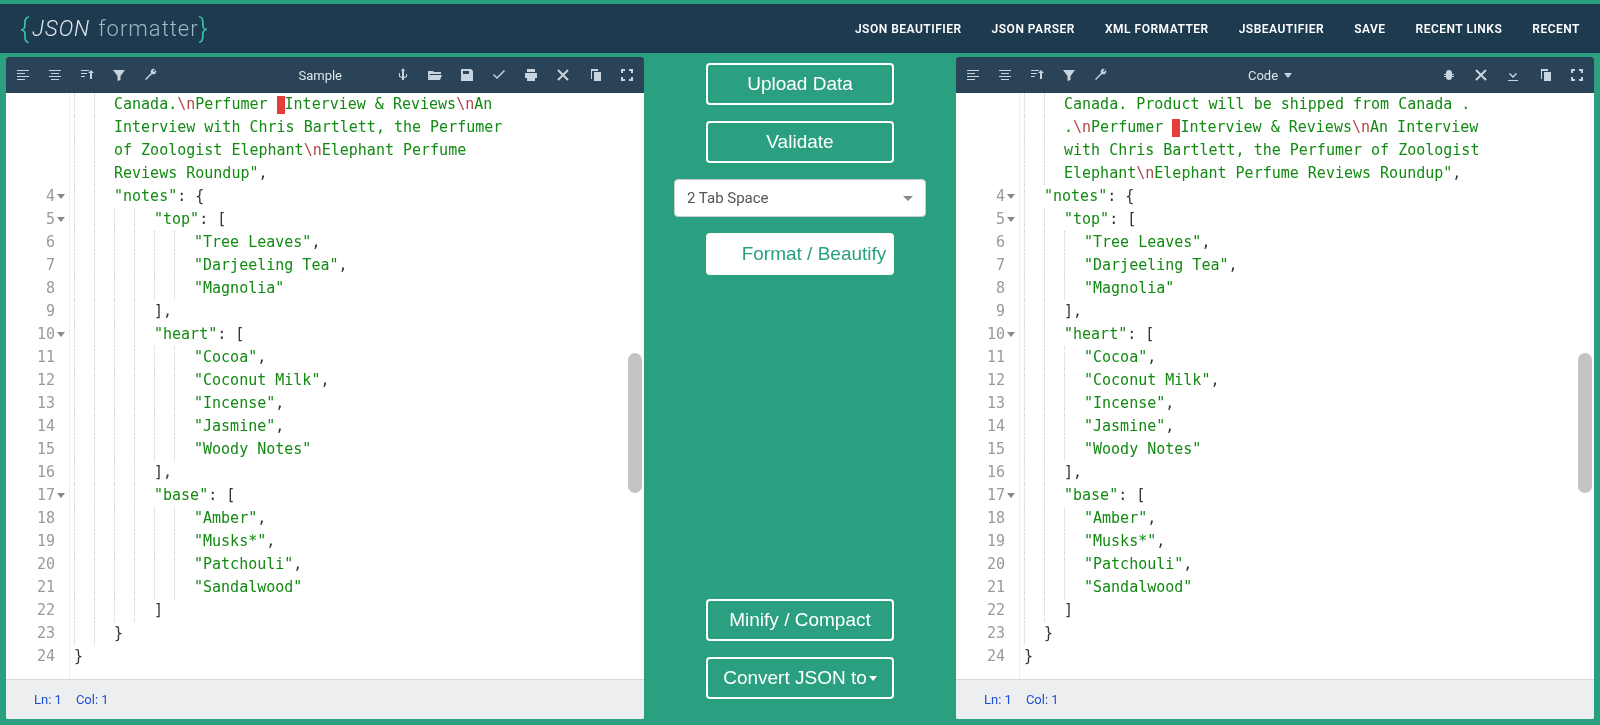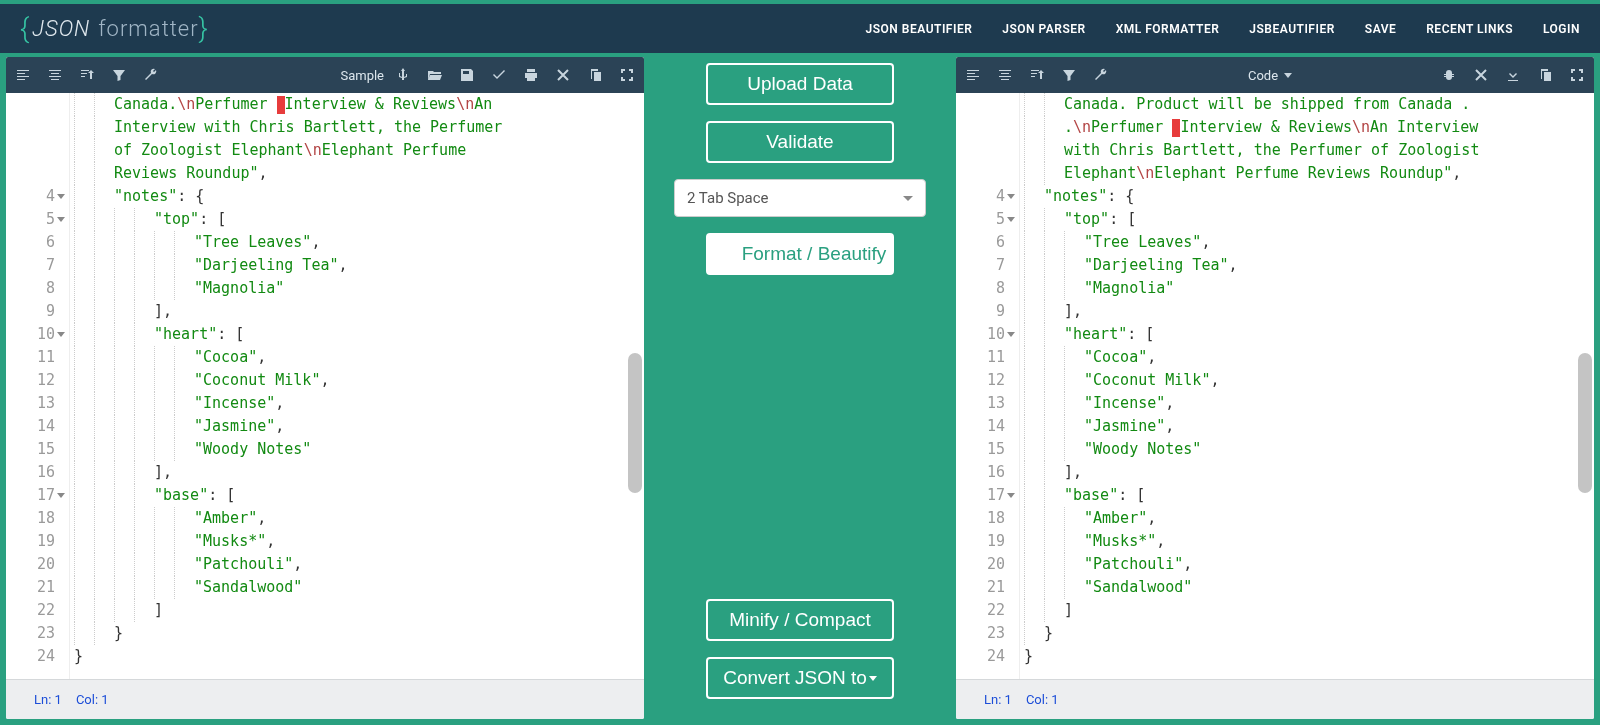--- a/index.html
+++ b/index.html
@@ -9,21 +9,21 @@
 .logo { display: flex; align-items: center; font-size: 22px; font-weight: 300; color: #a0b5c5; letter-spacing: 1px; }
 .logo .brace { color: #36c4a4; font-size: 28px; }
 .logo .main { color: #e0e8ee; margin: 0 2px; font-style: italic; }
 .navlinks { display: flex; gap: 30px; }
 .navlinks a { color: #fff; font-size: 12px; font-weight: 600; letter-spacing: 0.5px; text-decoration: none; cursor: pointer; }
 
 .layout { display: flex; height: calc(100% - 55px); padding: 4px 6px 4px 6px; gap: 0; }
 .panel { flex: 0 0 638px; background: #fff; display: flex; flex-direction: column; border-radius: 2px; overflow: hidden; }
 .center { flex: 1; display: flex; flex-direction: column; align-items: center; padding-top: 6px; gap: 16px; }
 
-.toolbar { background: #2b4356; height: 36px; display: flex; align-items: center; color: #dce6ed; font-size: 13px; padding: 0 8px; }
+.toolbar { background: #2b4356; height: 36px; display: flex; align-items: center; color: #dce6ed; font-size: 13px; padding: 0 8px; gap: 42px; }
 .tbgroup { display: flex; gap: 14px; align-items: center; }
 .tbicon { width: 18px; height: 18px; cursor: pointer; display: flex; align-items: center; justify-content: center; color: #c8d5de; }
 .tbicon svg { width: 16px; height: 16px; fill: currentColor; }
 .tbspacer { flex: 1; }
 .tool-label { margin-right: 10px; cursor: pointer; display: flex; align-items: center; gap: 4px; }
 .caret-down::after { content: ""; border-left: 4px solid transparent; border-right: 4px solid transparent; border-top: 5px solid #c8d5de; display: inline-block; margin-left: 2px; }
 
 .editor { flex: 1; position: relative; overflow: hidden; display: flex; font-family: "Menlo", "Consolas", monospace; font-size: 15px; line-height: 23px; }
 .gutter { width: 64px; background: #fff; text-align: right; color: #9a9a9a; padding-top: 0; user-select: none; border-right: 1px solid #eee; }
 .gutter .ln { padding-right: 14px; position: relative; }
@@ -55,21 +55,21 @@
     <span style="margin-left:6px;">formatter</span>
     <span class="brace">}</span>
   </div>
   <div class="navlinks">
     <a>JSON BEAUTIFIER</a>
     <a>JSON PARSER</a>
     <a>XML FORMATTER</a>
     <a>JSBEAUTIFIER</a>
     <a>SAVE</a>
     <a>RECENT LINKS</a>
-    <a>LOGIN</a>
+    <a>RECENT</a>
   </div>
 </div>
 
 <div class="layout">
 
   <div class="panel">
     <div class="toolbar">
       <div class="tbgroup">
         <span class="tbicon">
             <svg viewBox="0 0 16 16">

